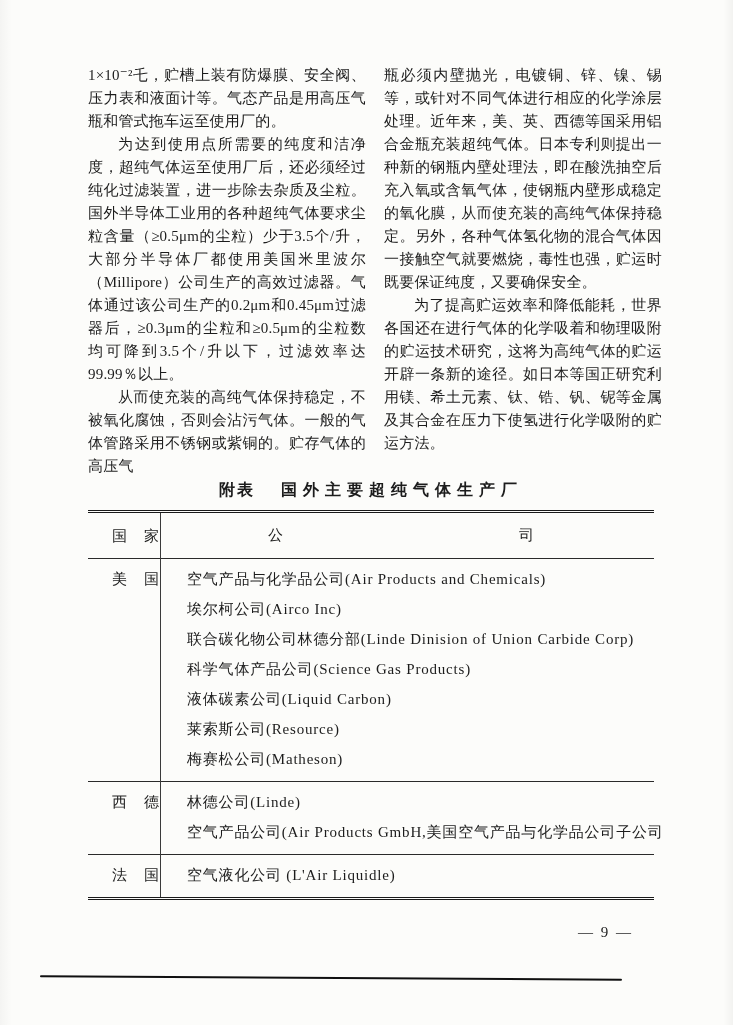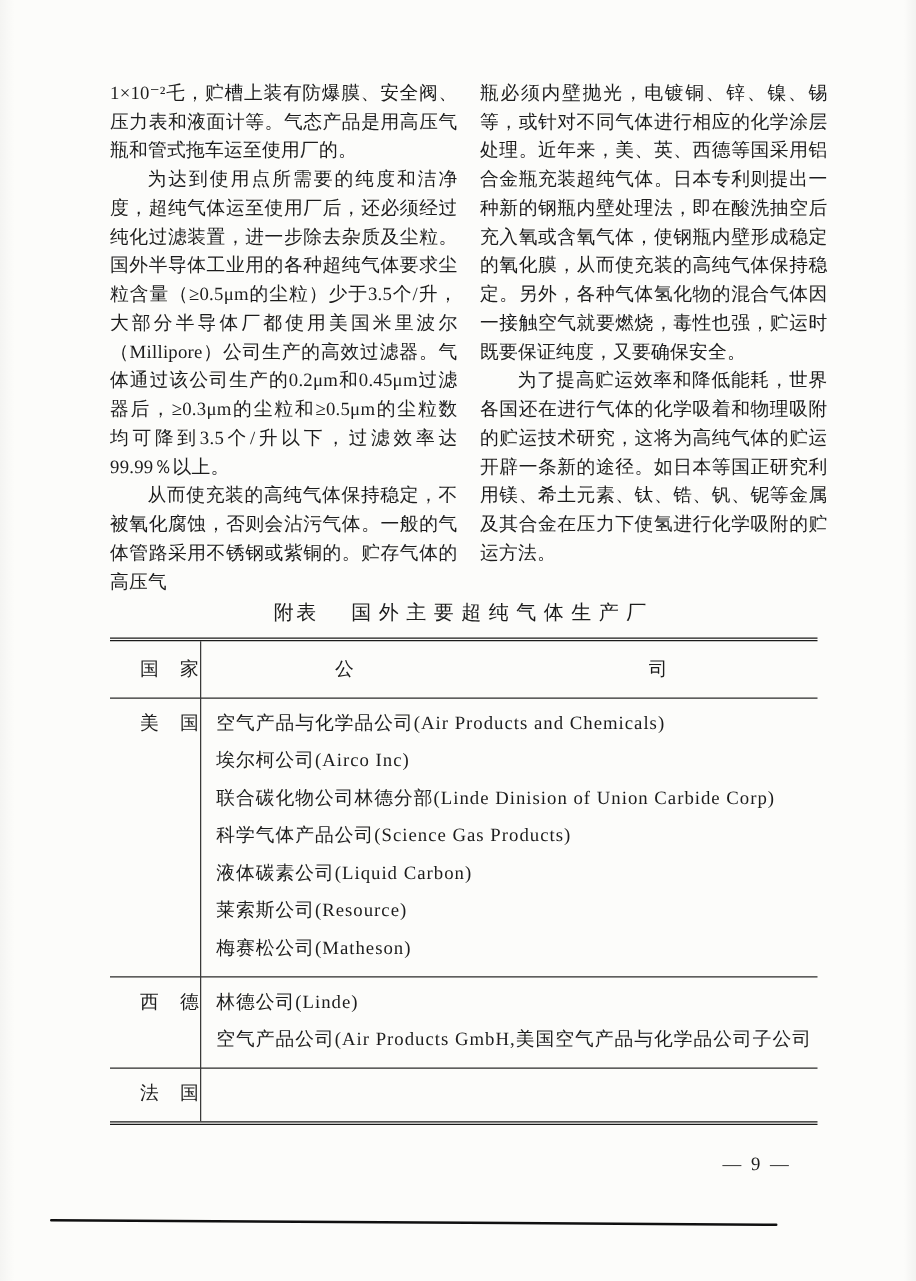--- a/index.html
+++ b/index.html
@@ -39,21 +39,21 @@
   .table-wrap {
     position: absolute;
     left: 88px; top: 480px;
     width: 566px;
   }
   .table-title {
     display: flex;
     justify-content: center;
     align-items: baseline;
     gap: 26px;
-    font-weight: normal;
+    font-weight: bold;
     font-size: 16px;
     margin-bottom: 9px;
   }
   .table-title .t-label { letter-spacing: 2px; }
   .table-title .t-text  { letter-spacing: 6px; }
 
   .gas-table {
     border-top: 3px double #1a1a1a;
     border-bottom: 3px double #1a1a1a;
     position: relative;
@@ -83,21 +83,21 @@
   .c-country {
     width: 72px;
     flex: 0 0 72px;
     text-align: right;
     font-size: 15px;
     line-height: 30px;
     letter-spacing: 1px;
   }
   .c-company {
     flex: 1;
-    padding-left: 13px;
+    padding-left: 27px;
     font-size: 15px;
   }
   .thead .c-company {
     display: flex;
     justify-content: space-between;
     padding-left: 108px;
     padding-right: 120px;
   }
   .company-row {
     height: 30px;
@@ -167,20 +167,23 @@
           </div>
           <div class="tgroup">
             <div class="c-country">西　德</div>
             <div class="c-company">
               <div class="company-row">林德公司(Linde)</div>
               <div class="company-row">空气产品公司(Air Products GmbH,美国空气产品与化学品公司子公司</div>
             </div>
           </div>
           <div class="tgroup">
             <div class="c-country">法　国</div>
+            <div class="c-company">
+              <div class="company-row">空气液化公司 (L'Air Liquidle)</div>
+            </div>
           </div>
         </div>
     </div>
   </div>
 
   <div class="page-number">— 9 —</div>
   <div class="scan-rule"></div>
 
 </div>
 

